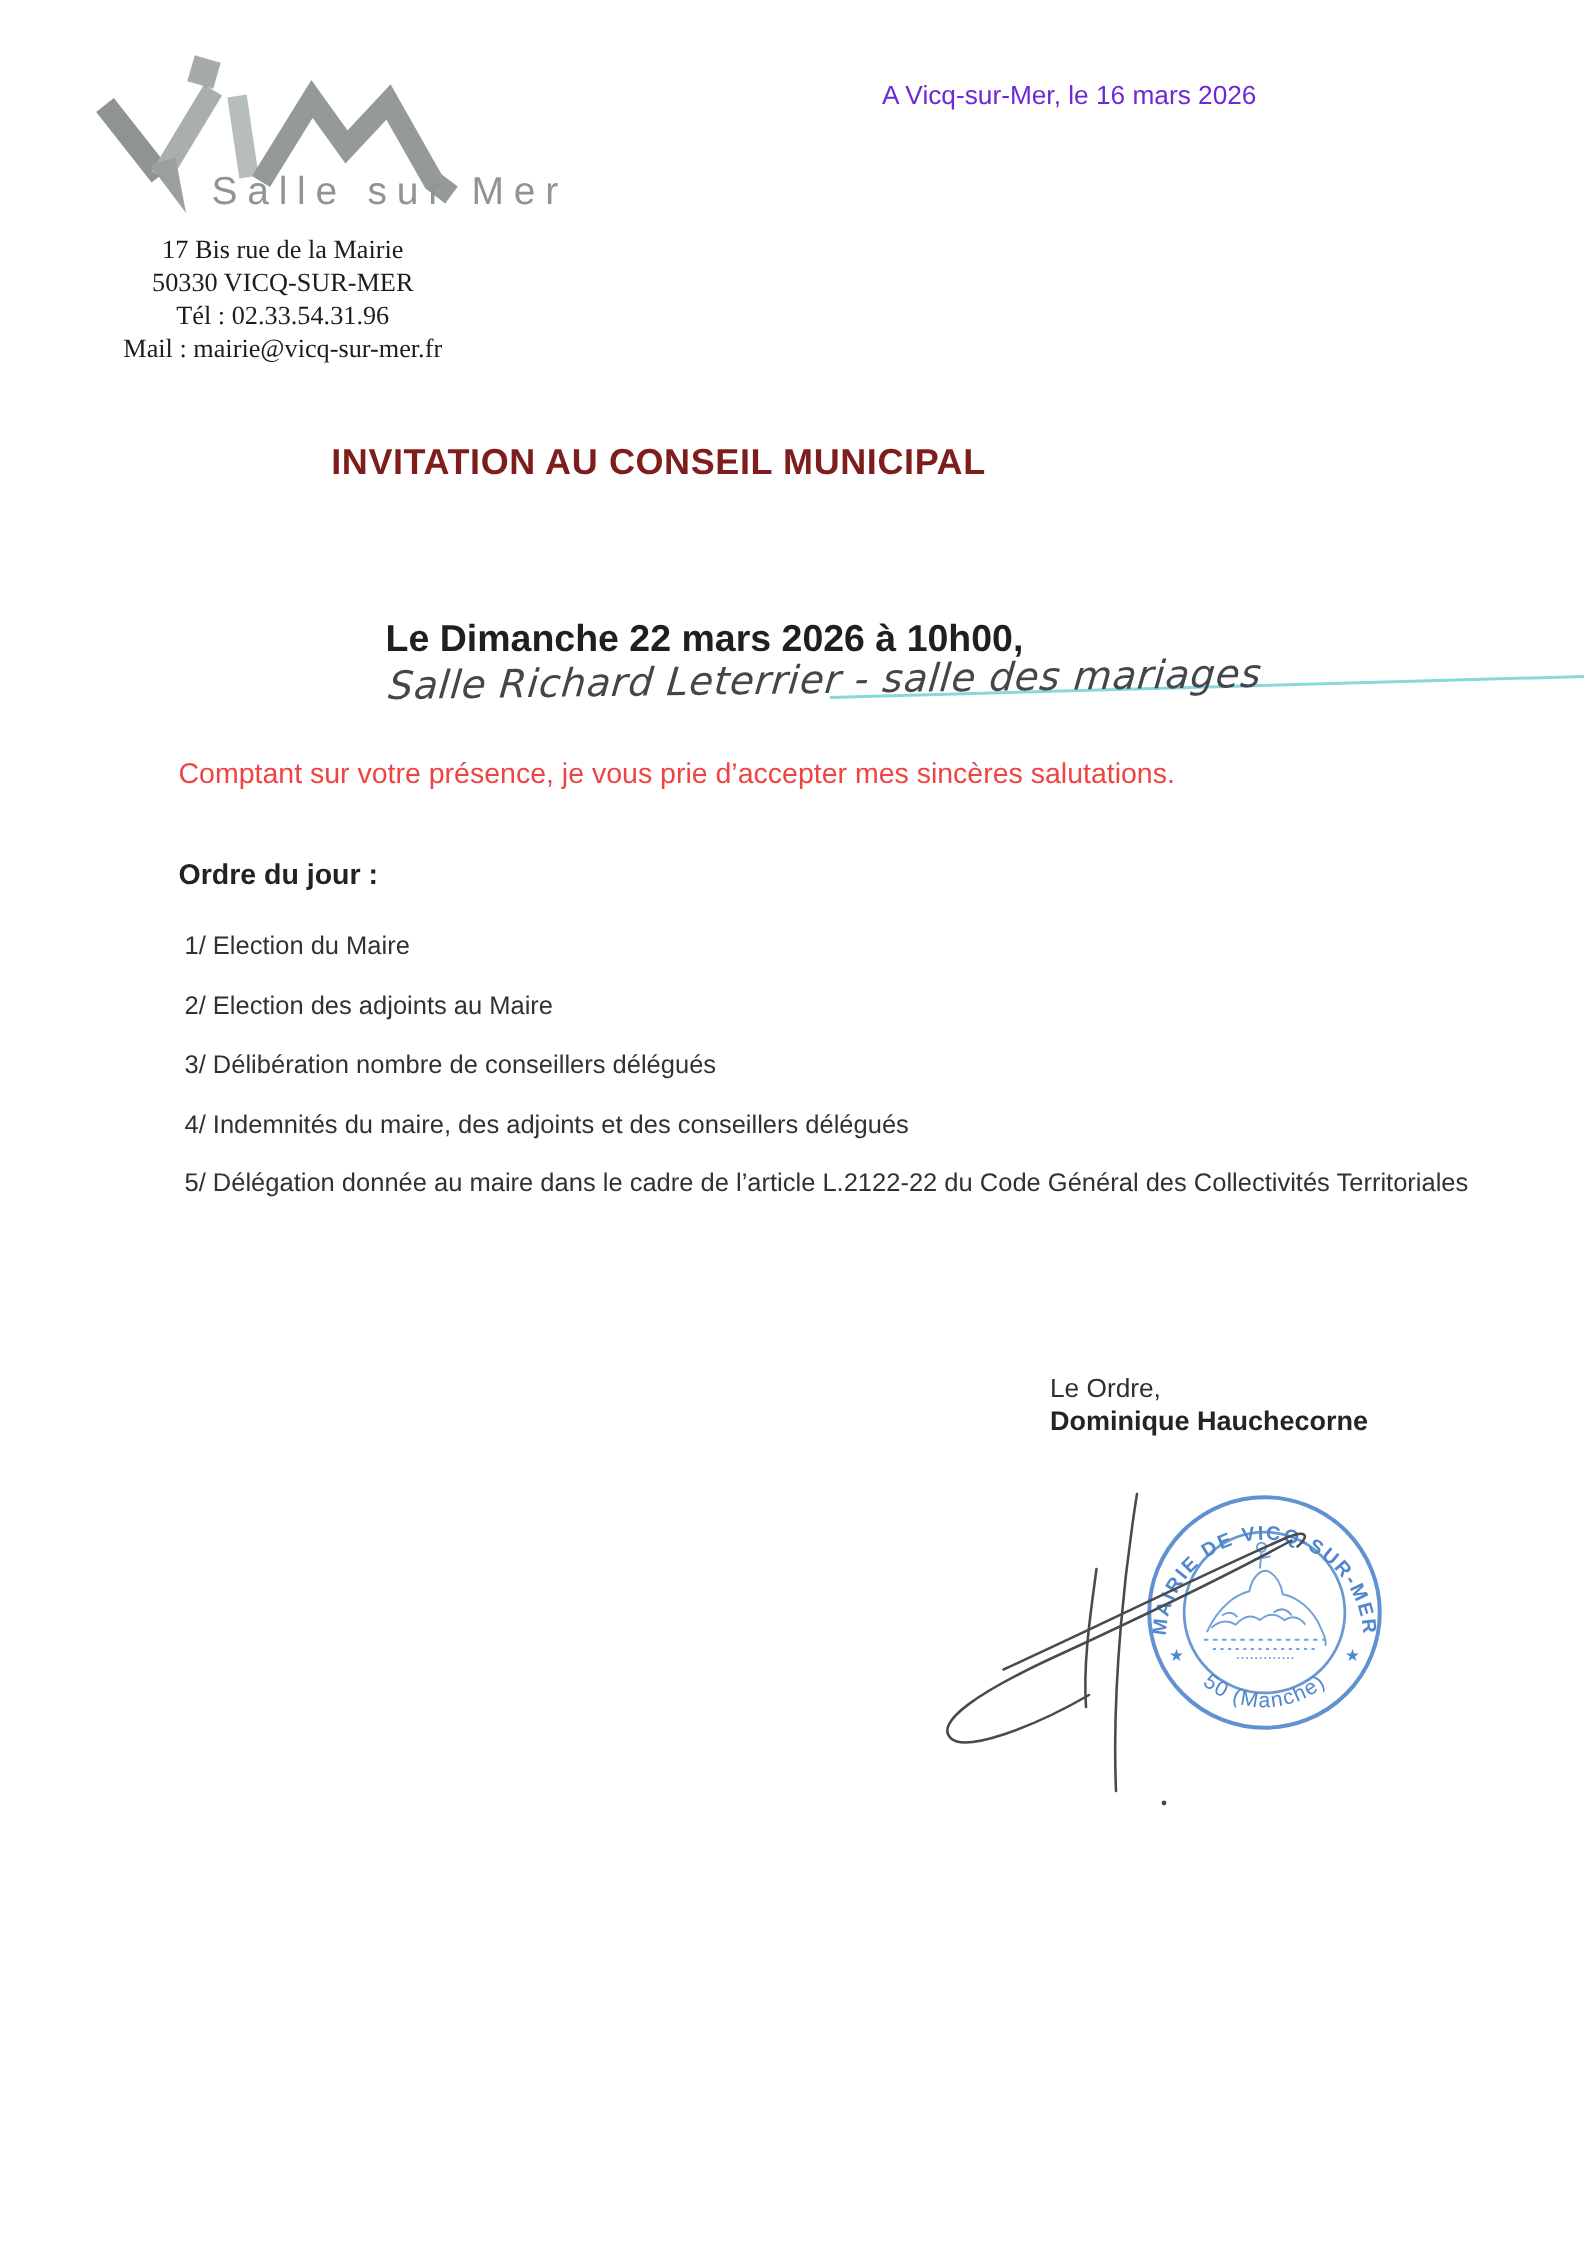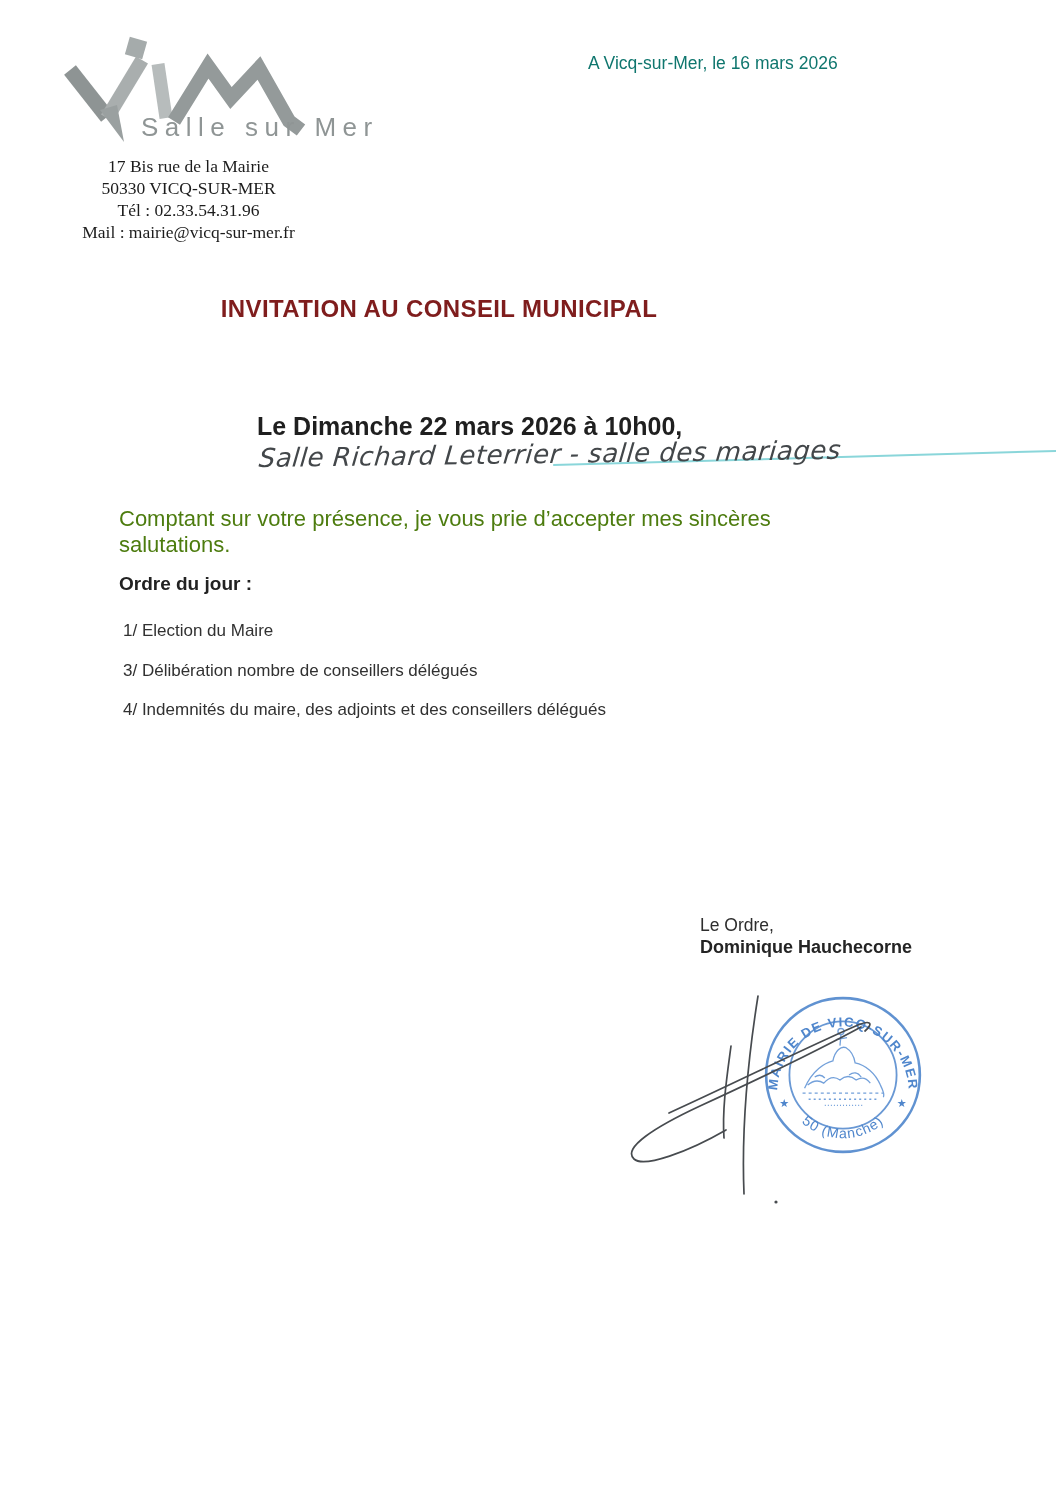--- a/index.html
+++ b/index.html
@@ -21,21 +21,21 @@
   }
   .address-block{
     position:absolute;left:60px;top:155px;width:257px;
     text-align:center;
     font-family:"Liberation Serif", serif;
     font-size:17.5px;line-height:22px;color:#1c1c1c;
   }
 
   .date-line{
     position:absolute;left:588px;top:53px;
-    font-size:17.5px;color:#0f766e;
+    font-size:17.5px;color:#6d28d9;
   }
 
   .letter-title{
     position:absolute;left:0;top:295px;width:878px;
     text-align:center;font-weight:bold;font-size:24px;
     letter-spacing:0.4px;color:#7f1d1d;
   }
 
   .intro-paragraph{
     position:absolute;left:119px;top:370px;width:880px;
@@ -60,21 +60,21 @@
 
   .scanner-line-artifact{
     position:absolute;left:553px;top:450px;width:503px;height:2px;
     background:#8ad6da;
     transform:rotate(-1.6deg);
     transform-origin:right center;
   }
 
   .closing-paragraph{
     position:absolute;left:119px;top:506px;width:760px;
-    font-size:22px;color:#4d7c0f;
+    font-size:19px;color:#ef4444;
   }
 
   .agenda-heading{
     position:absolute;left:119px;top:573px;
     font-size:19px;font-weight:bold;color:#222;
   }
 
   .agenda-list{
     position:absolute;left:119px;top:618px;width:900px;
     list-style:none;margin:4px;padding:0;
@@ -133,22 +133,24 @@
 
   <div class="scanner-line-artifact"></div>
   <div class="handwritten-location">Salle Richard Leterrier - salle des mariages</div>
 
   <div class="closing-paragraph">Comptant sur votre présence, je vous prie d’accepter mes sincères salutations.</div>
 
   <div class="agenda-heading">Ordre du jour :</div>
 
   <ul class="agenda-list">
     <li>1/ Election du Maire</li>
+    <li>2/ Election des adjoints au Maire</li>
     <li>3/ Délibération nombre de conseillers délégués</li>
     <li>4/ Indemnités du maire, des adjoints et des conseillers délégués</li>
+    <li>5/ Délégation donnée au maire dans le cadre de l’article L.2122-22 du Code Général des Collectivités Territoriales</li>
   </ul>
 
   <div class="signoff-role">Le Ordre,</div>
   <div class="signoff-name">Dominique Hauchecorne</div>
 
   <svg class="stamp-svg" viewBox="0 0 180 180" aria-hidden="true">
     <defs>
       <path id="arcTop" d="M 25,107 A 65,65 0 1 1 155,107"></path>
       <path id="arcBot" d="M 36,121 A 62,62 0 0 0 144,121"></path>
     </defs>

